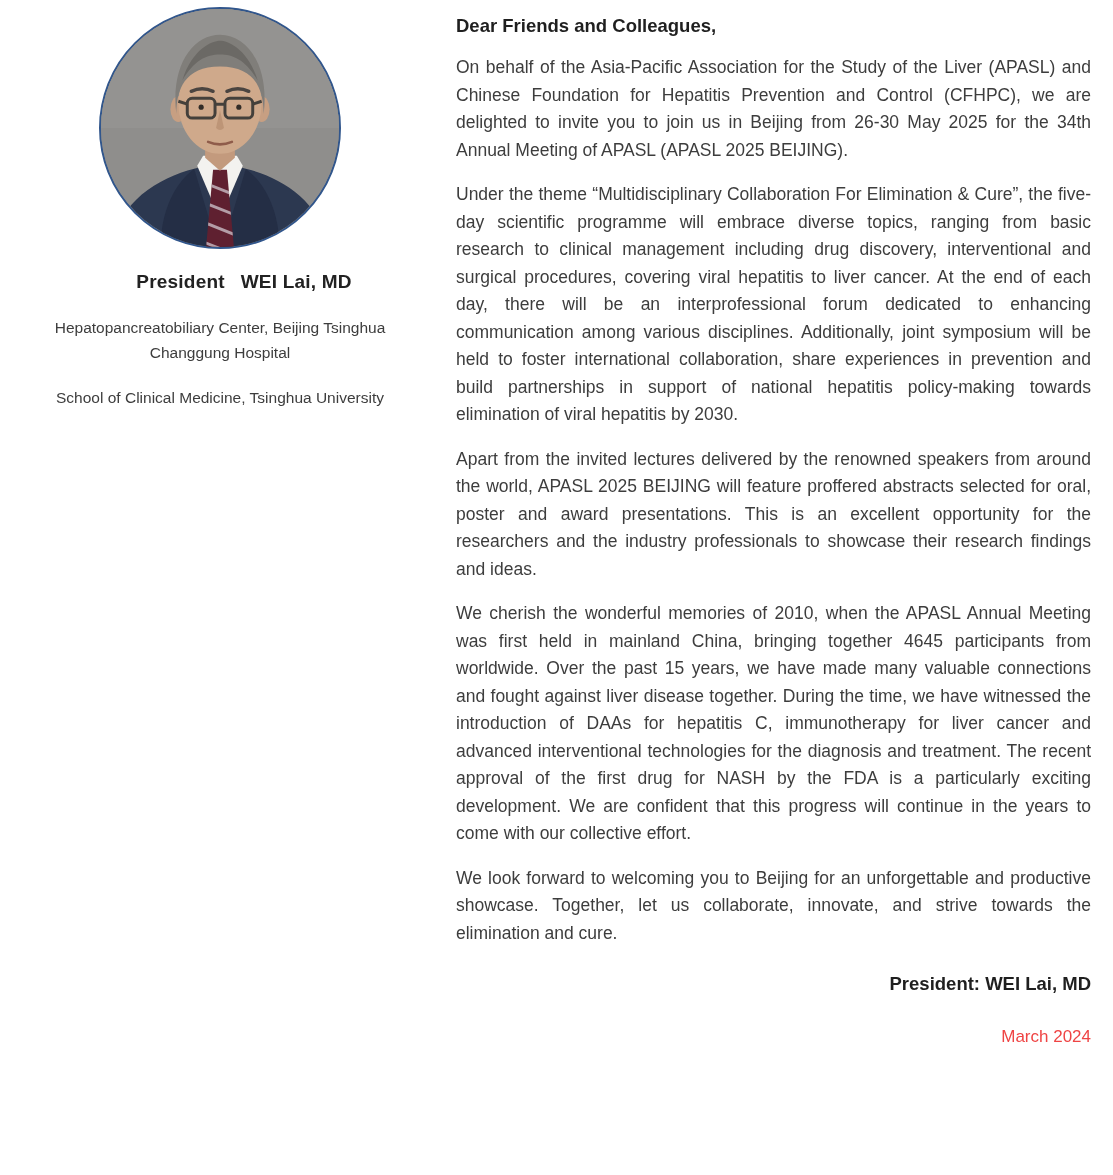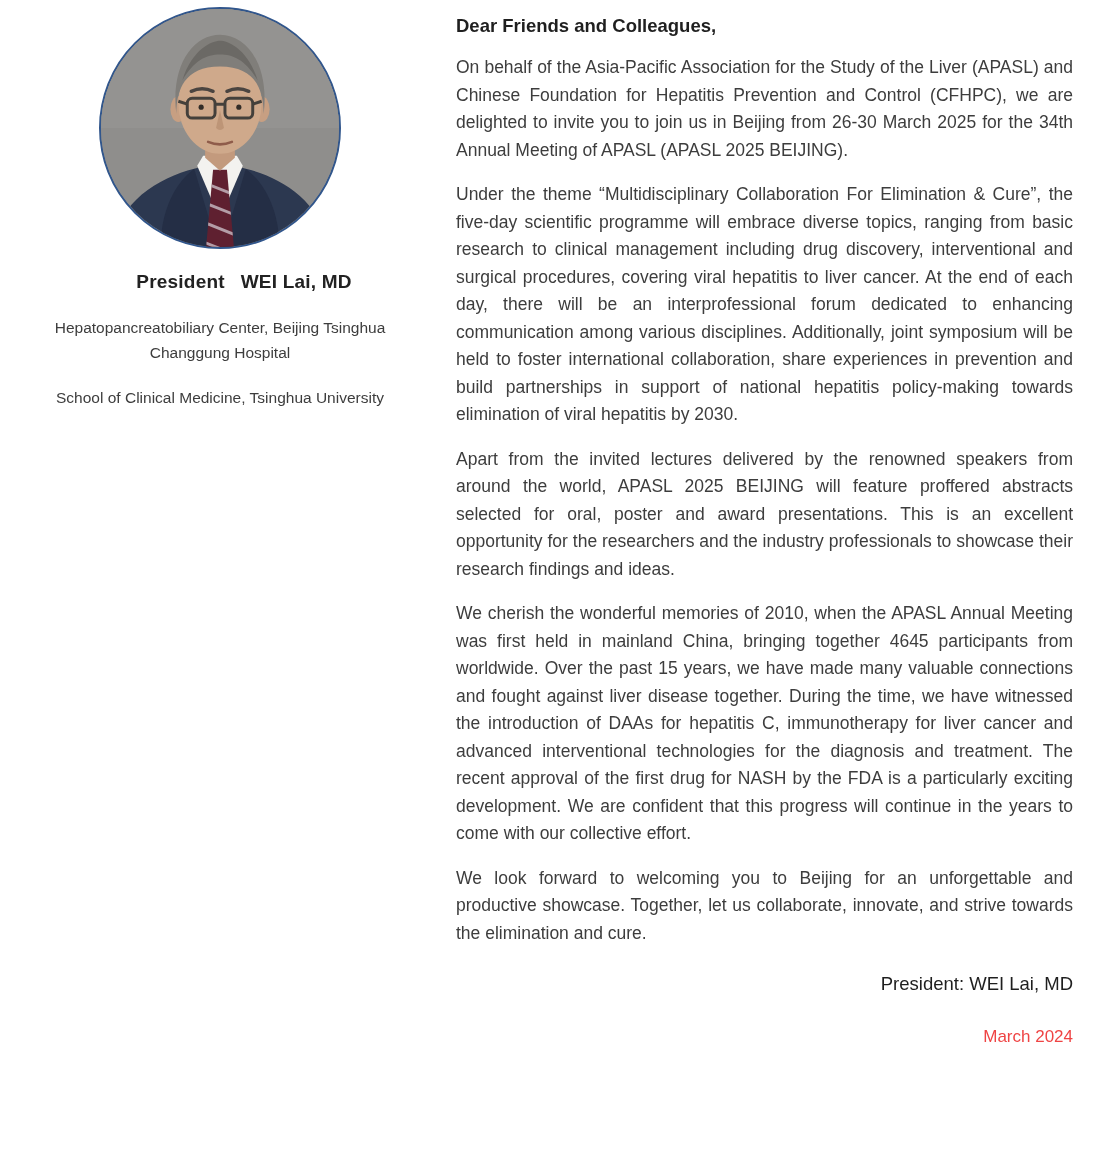--- a/index.html
+++ b/index.html
@@ -45,40 +45,40 @@
     margin: 22px auto 0 auto;
     max-width: 372px;
     font-size: 15.5px;
     line-height: 25px;
     color: #3d3d3d;
   }
   .affiliation.second { margin-top: 20px; }
   
   .right-col {
     flex: 1;
-    padding: 4px 40px 0 16px;
+    padding: 4px 22px 0 16px;
   }
   .greeting {
     font-size: 18.5px;
     font-weight: bold;
     color: #1f1f1f;
     margin: 6px 0 2px 0;
   }
   .letter-paragraph {
     font-size: 17.5px;
     line-height: 27.5px;
     text-align: justify;
     color: #3d3d3d;
     margin-top: 17px;
   }
   .signature {
     margin-top: 26px;
     text-align: right;
     font-size: 18.5px;
-    font-weight: normal;
+    font-weight: bold;
     color: #1f1f1f;
   }
   .letter-date {
     margin-top: 32px;
     text-align: right;
     font-size: 17px;
     color: #ef4444;
     padding-bottom: 14px;
   }
 </style>
@@ -150,21 +150,21 @@
     </div>
 
     <p class="affiliation">Hepatopancreatobiliary Center, Beijing Tsinghua Changgung Hospital</p>
     <p class="affiliation second">School of Clinical Medicine, Tsinghua University</p>
   </div>
 
   <div class="right-col">
 
     <h1 class="greeting">Dear Friends and Colleagues,</h1>
 
-    <p class="letter-paragraph">On behalf of the Asia-Pacific Association for the Study of the Liver (APASL) and Chinese Foundation for Hepatitis Prevention and Control (CFHPC), we are delighted to invite you to join us in Beijing from 26-30 March 2025 for the 34th Annual Meeting of APASL (APASL 2025 BEIJING).</p>
+    <p class="letter-paragraph">On behalf of the Asia-Pacific Association for the Study of the Liver (APASL) and Chinese Foundation for Hepatitis Prevention and Control (CFHPC), we are delighted to invite you to join us in Beijing from 26-30 May 2025 for the 34th Annual Meeting of APASL (APASL 2025 BEIJING).</p>
     <p class="letter-paragraph">Under the theme “Multidisciplinary Collaboration For Elimination &amp; Cure”, the five-day scientific programme will embrace diverse topics, ranging from basic research to clinical management including drug discovery, interventional and surgical procedures, covering viral hepatitis to liver cancer. At the end of each day, there will be an interprofessional forum dedicated to enhancing communication among various disciplines. Additionally, joint symposium will be held to foster international collaboration, share experiences in prevention and build partnerships in support of national hepatitis policy-making towards elimination of viral hepatitis by 2030.</p>
     <p class="letter-paragraph">Apart from the invited lectures delivered by the renowned speakers from around the world, APASL 2025 BEIJING will feature proffered abstracts selected for oral, poster and award presentations. This is an excellent opportunity for the researchers and the industry professionals to showcase their research findings and ideas.</p>
     <p class="letter-paragraph">We cherish the wonderful memories of 2010, when the APASL Annual Meeting was first held in mainland China, bringing together 4645 participants from worldwide. Over the past 15 years, we have made many valuable connections and fought against liver disease together. During the time, we have witnessed the introduction of DAAs for hepatitis C, immunotherapy for liver cancer and advanced interventional technologies for the diagnosis and treatment. The recent approval of the first drug for NASH by the FDA is a particularly exciting development. We are confident that this progress will continue in the years to come with our collective effort.</p>
     <p class="letter-paragraph">We look forward to welcoming you to Beijing for an unforgettable and productive showcase. Together, let us collaborate, innovate, and strive towards the elimination and cure.</p>
 
     <div class="signature">President: WEI Lai, MD</div>
     <div class="letter-date">March 2024</div>
   </div>
 
 </div>

